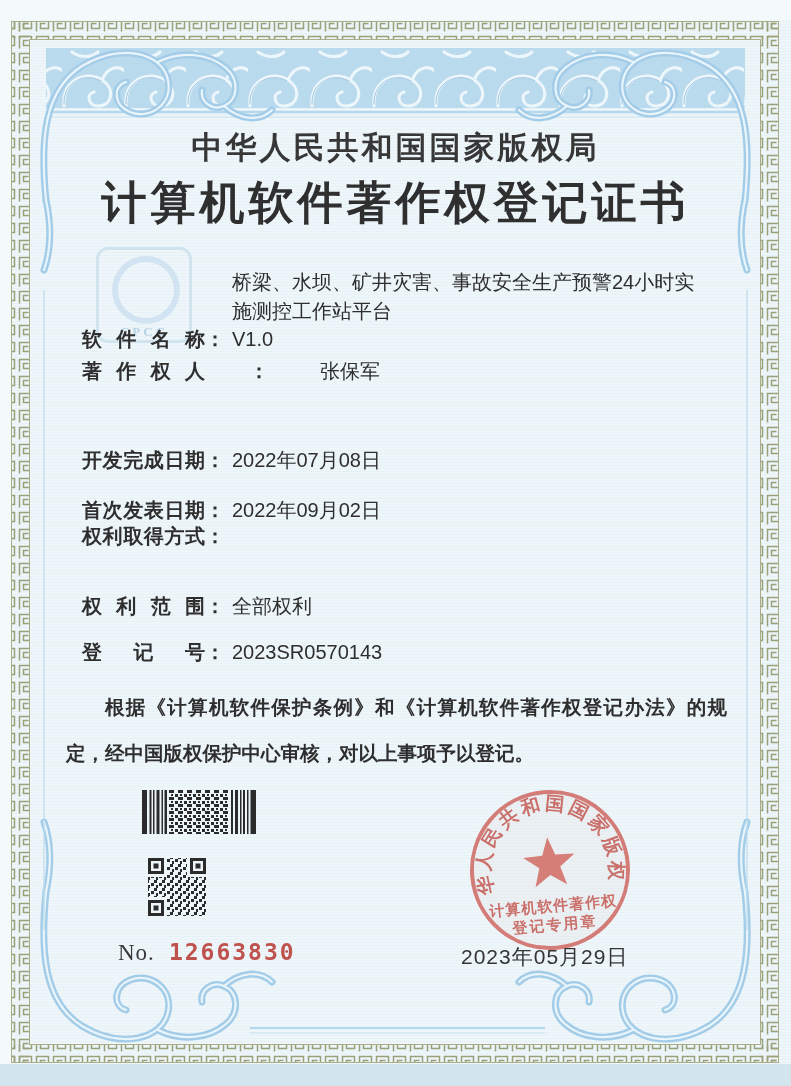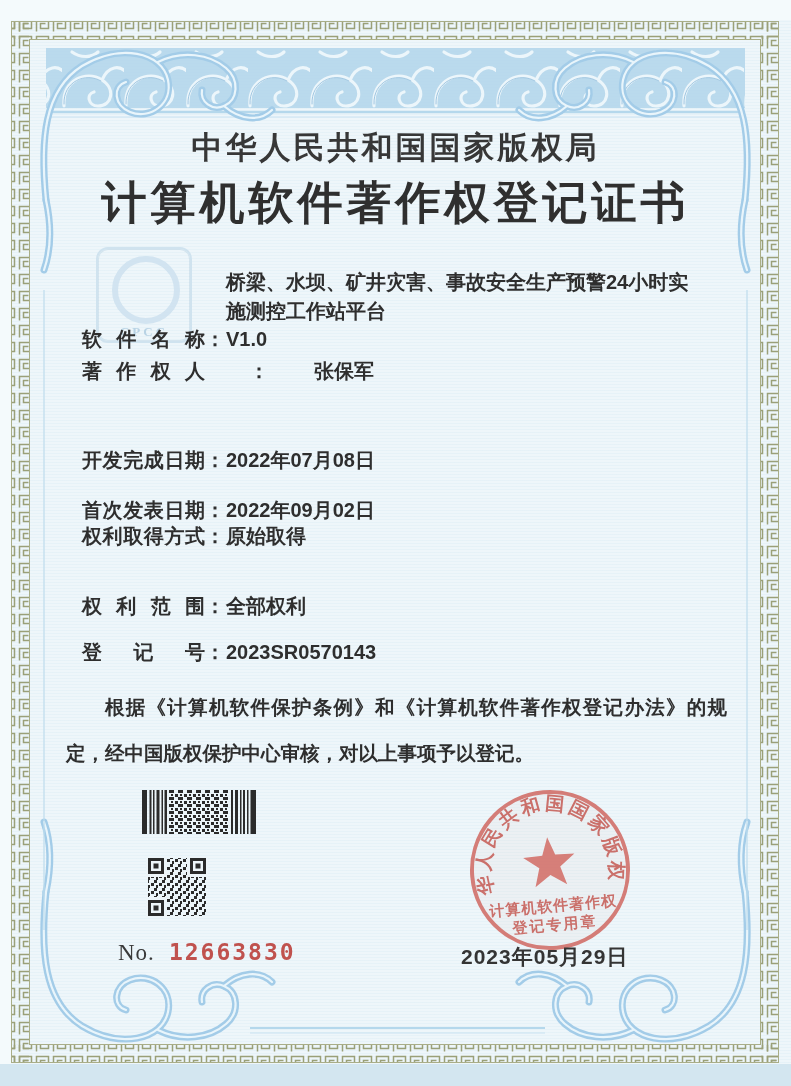--- a/index.html
+++ b/index.html
@@ -56,21 +56,21 @@
   .cert-no .cn-label{margin-right:14px;}
 
   
   .row{position:absolute;left:82px;display:flex;align-items:flex-end;z-index:2;}
   .row .lbl{
     display:inline-block;width:123px;font-size:20px;font-weight:700;color:#2e2e2e;
     text-align:justify;text-align-last:justify;
   }
   .row .colon{font-size:20px;font-weight:700;color:#2e2e2e;}
   .row .val{
-    margin-left:1px;font-size:20px;font-weight:700;color:#2e2e2e;
+    margin-left:7px;font-size:20px;font-weight:400;color:#2e2e2e;
     line-height:28.5px;white-space:pre-line;width:505px;
   }
   .row .lbl, .row .colon{line-height:28.5px;}
   .row-0{top:268px;}
   .row-1{top:357px;gap:44px;}
   .row-2{top:446px;}
   .row-3{top:496px;}
   .row-4{top:522px;}
   .row-5{top:592px;}
   .row-6{top:638px;}
@@ -86,21 +86,21 @@
   .serial .s-label{
     font-family:"Liberation Serif","DejaVu Serif",serif;
     font-size:23px;color:#3a3a3a;letter-spacing:1px;
   }
   .serial .s-num{
     margin-left:14px;font-family:"DejaVu Sans Mono","Liberation Mono",monospace;
     font-size:23px;font-weight:700;color:#c0524e;letter-spacing:2px;
   }
   .issue-date{
     position:absolute;left:461px;top:943px;z-index:4;
-    font-size:21px;font-weight:700;color:#343434;letter-spacing:1px;
+    font-size:21px;font-weight:400;color:#343434;letter-spacing:1px;
   }
   .code{position:absolute;z-index:2;}
   .stamp{position:absolute;left:448px;top:768px;z-index:3;opacity:.92;}
 </style>
 </head>
 <body>
 
 <div class="page">
   <div class="edge-top"></div>
   <div class="edge-left"></div>
@@ -188,21 +188,20 @@
     <span class="val">2022年07月08日</span>
   </div>
   <div class="row row-3">
     <span class="lbl">首次发表日期</span>
       <span class="colon">：</span>
     <span class="val">2022年09月02日</span>
   </div>
   <div class="row row-4">
     <span class="lbl">权利取得方式</span>
       <span class="colon">：</span>
-    <span class="val">原始取得</span>
   </div>
   <div class="row row-5">
     <span class="lbl">权利范围</span>
       <span class="colon">：</span>
     <span class="val">全部权利</span>
   </div>
   <div class="row row-6">
     <span class="lbl">登记号</span>
       <span class="colon">：</span>
     <span class="val">2023SR0570143</span>

